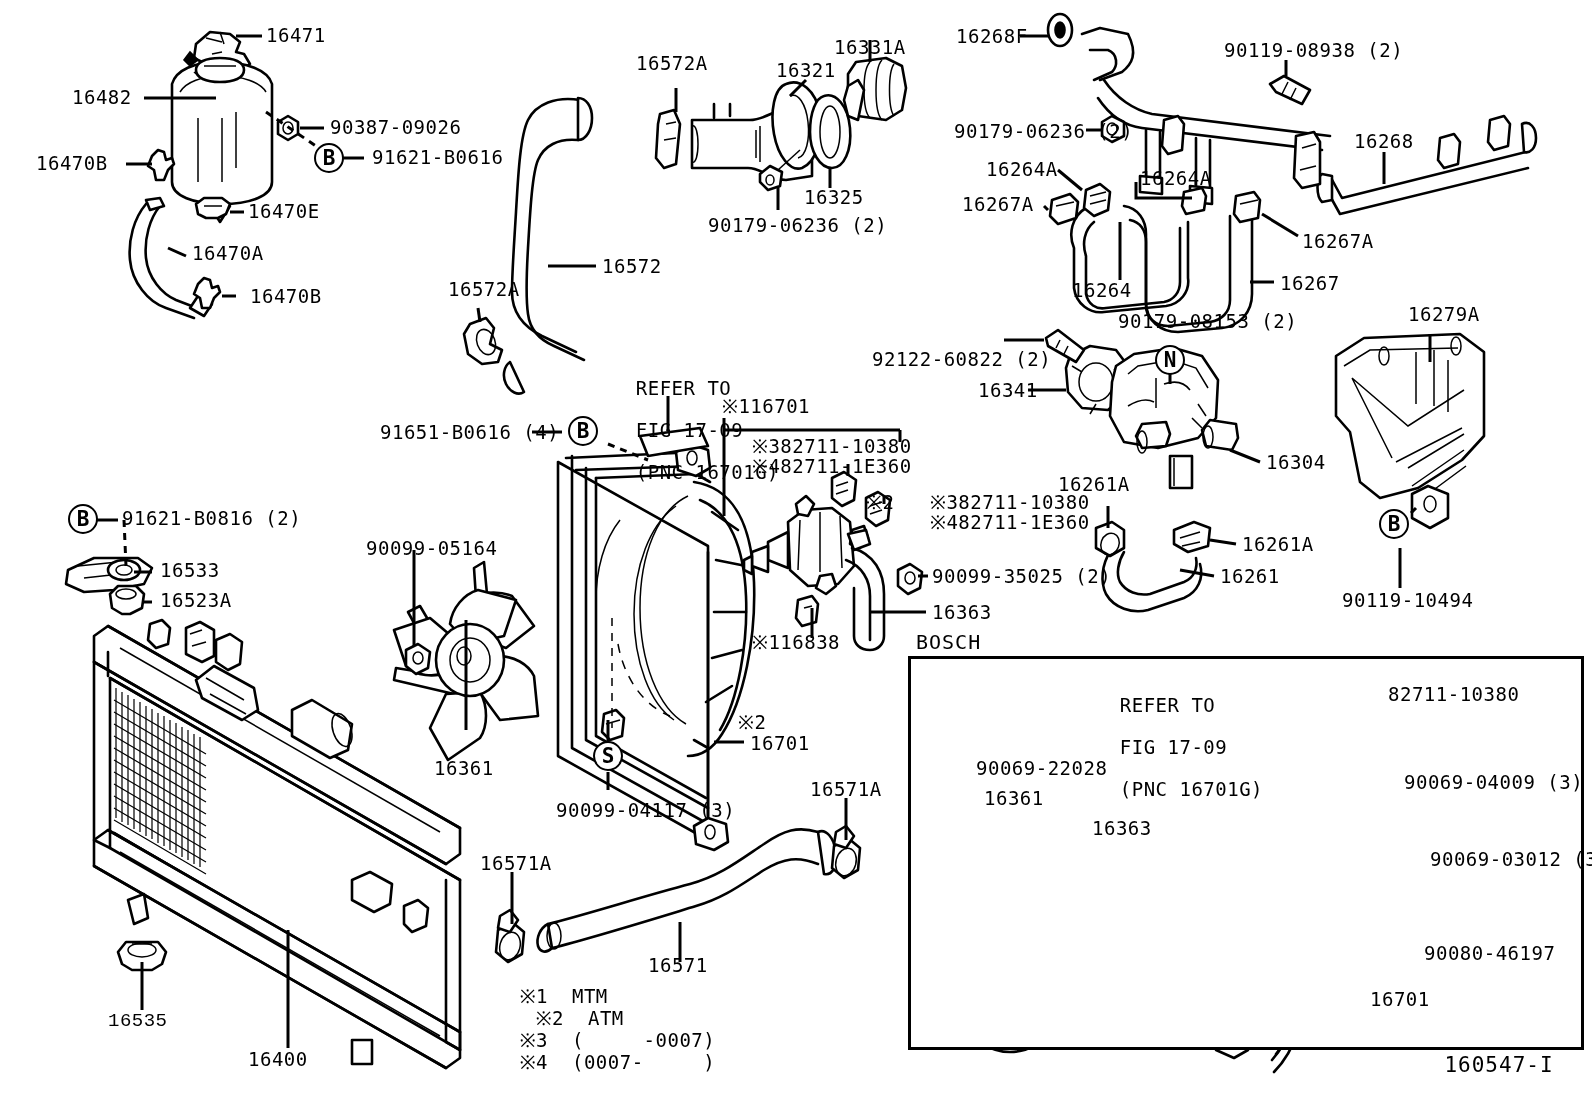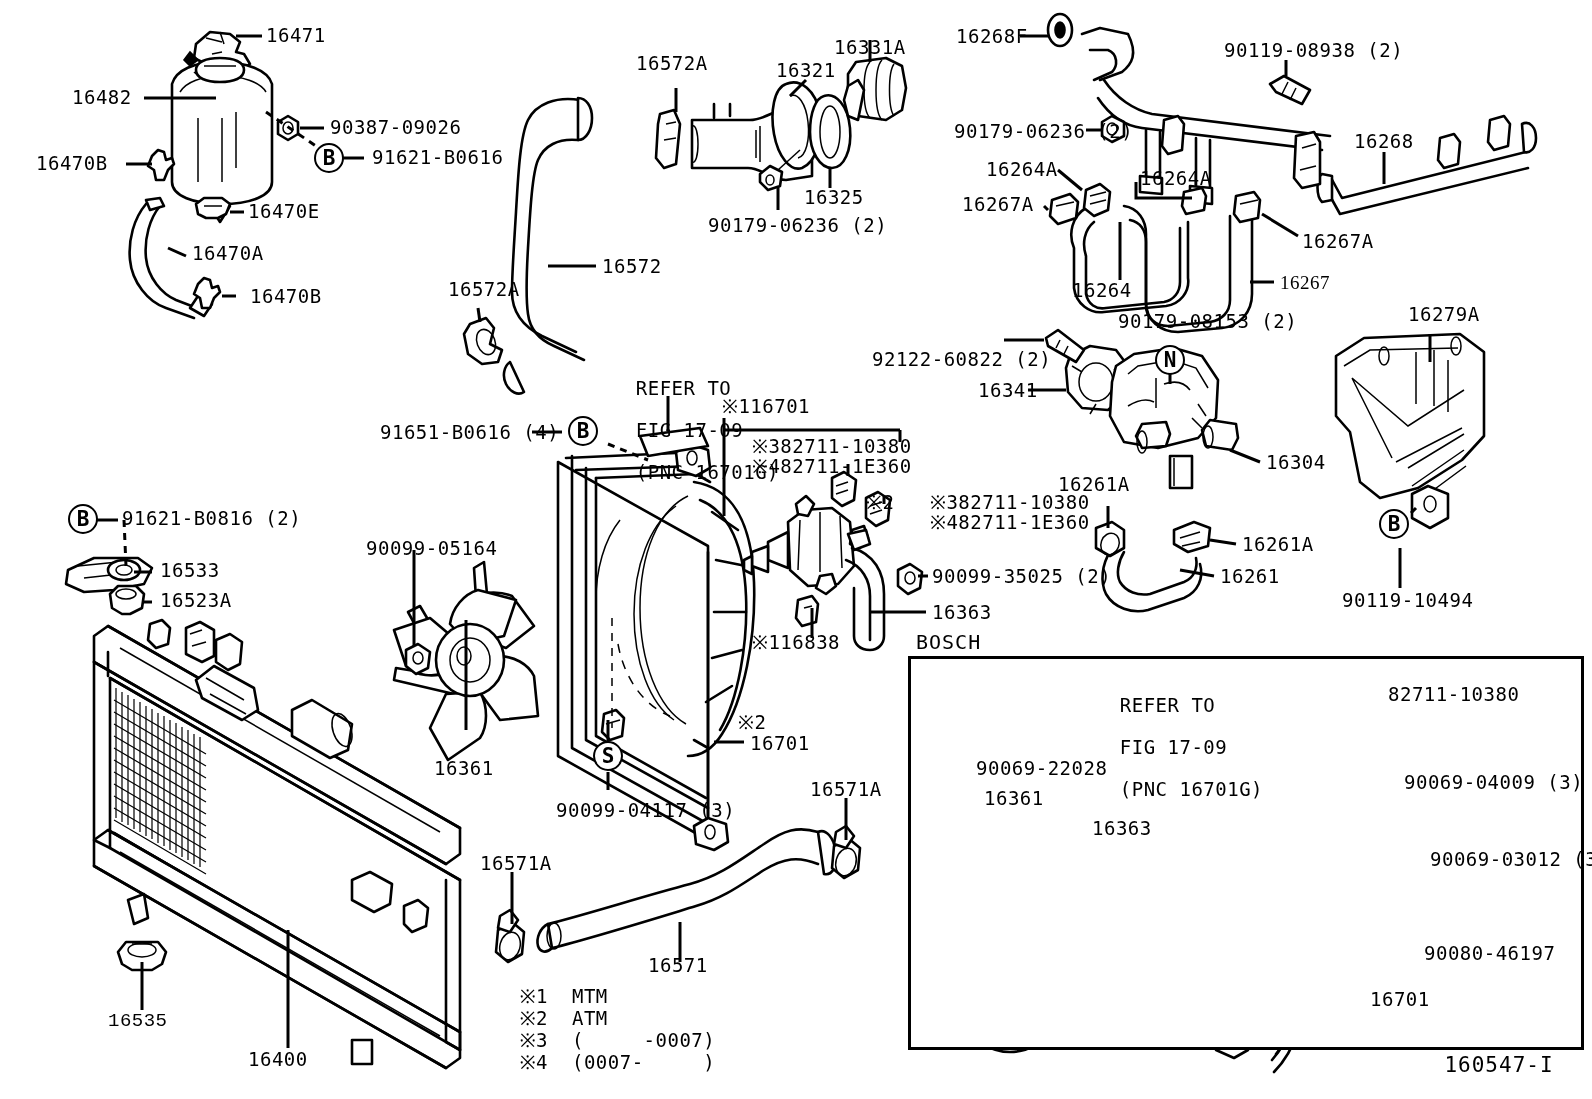--- a/index.html
+++ b/index.html
@@ -539,21 +539,21 @@
 
   <div class="lbl" style="left:956px;top:26px;">16268F</div>
   <div class="lbl" style="left:1224px;top:40px;">90119-08938 (2)</div>
   <div class="lbl" style="left:1354px;top:131px;">16268</div>
   <div class="lbl" style="left:954px;top:121px;">90179-06236 (2)</div>
   <div class="lbl" style="left:986px;top:159px;">16264A</div>
   <div class="lbl" style="left:1140px;top:168px;">16264A</div>
   <div class="lbl" style="left:962px;top:194px;">16267A</div>
   <div class="lbl" style="left:1302px;top:231px;">16267A</div>
   <div class="lbl" style="left:1072px;top:280px;">16264</div>
-  <div class="lbl" style="left:1280px;top:273px;font-family:Liberation Serif, serif;">16267</div>
+  <div class="lbl" style="left:1280px;top:273px;">16267</div>
 
   <div class="lbl" style="left:872px;top:349px;">92122-60822 (2)</div>
   <div class="lbl" style="left:978px;top:380px;">16341</div>
   <div class="lbl" style="left:1118px;top:311px;">90179-08153 (2)</div>
   <div class="lbl" style="left:1266px;top:452px;">16304</div>
   <div class="lbl" style="left:1058px;top:474px;">16261A</div>
   <div class="lbl" style="left:1242px;top:534px;">16261A</div>
   <div class="lbl" style="left:1220px;top:566px;">16261</div>
 
   <div class="lbl" style="left:1408px;top:304px;">16279A</div>
@@ -588,21 +588,21 @@
   <div class="lbl" style="left:248px;top:1049px;">16400</div>
 
   <div class="lbl" style="left:480px;top:853px;">16571A</div>
   <div class="lbl" style="left:810px;top:779px;">16571A</div>
   <div class="lbl" style="left:648px;top:955px;">16571</div>
 
   <div id="legend" style="position:absolute;left:448px;top:966px;">
     <div class="lbl" style="position:relative;left:0;top:0;height:22px;">
       <span>※1</span><span style="display:inline-block;width:24px;"></span><span>MTM</span>
     </div>
-    <div class="lbl" style="position:relative;left:0;top:0;height:22px;">
+    <div class="lbl" style="position:relative;left:16px;top:0;height:22px;">
       <span>※2</span><span style="display:inline-block;width:24px;"></span><span>ATM</span>
     </div>
     <div class="lbl" style="position:relative;left:0;top:0;height:22px;">
       <span>※3</span><span style="display:inline-block;width:24px;"></span><span>(     -0007)</span>
     </div>
     <div class="lbl" style="position:relative;left:0;top:0;height:22px;">
       <span>※4</span><span style="display:inline-block;width:24px;"></span><span>(0007-     )</span>
     </div>
   </div>
 

